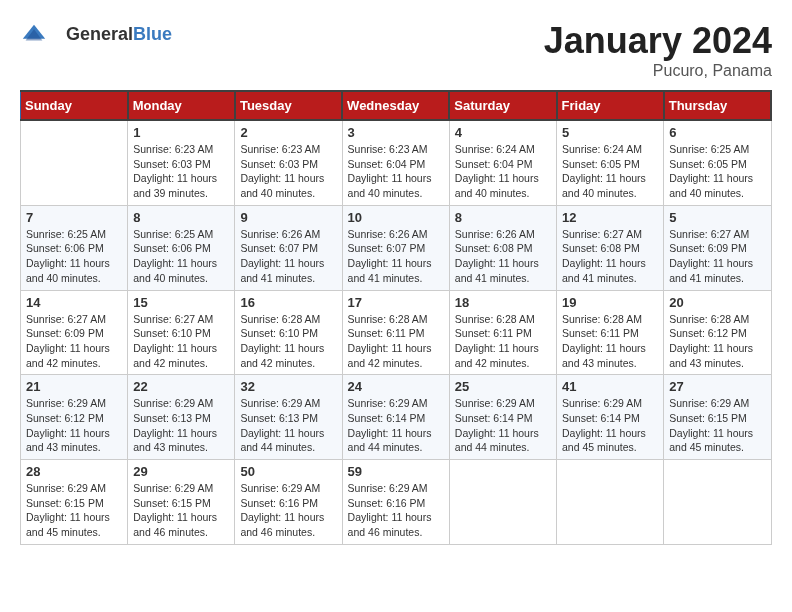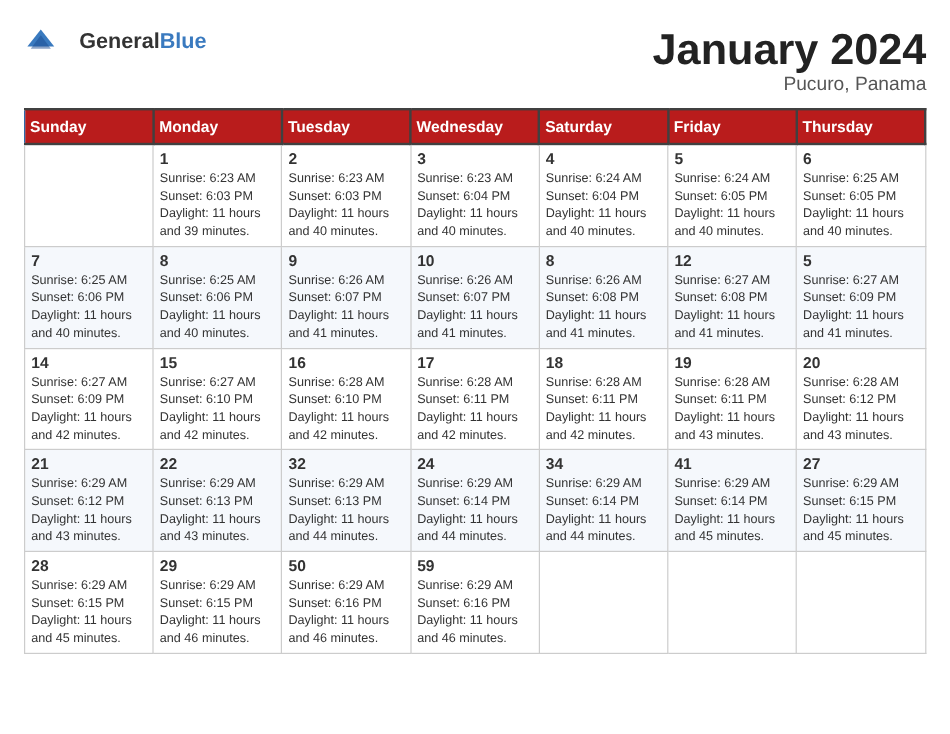--- a/index.html
+++ b/index.html
@@ -222,21 +222,21 @@
         </td>
         <td>
           <span class="day-number">32</span>
           <div class="cell-text">Sunrise: 6:29 AM<br>Sunset: 6:13 PM<br>Daylight: 11 hours and 44 minutes.</div>
         </td>
         <td>
           <span class="day-number">24</span>
           <div class="cell-text">Sunrise: 6:29 AM<br>Sunset: 6:14 PM<br>Daylight: 11 hours and 44 minutes.</div>
         </td>
         <td>
-          <span class="day-number">34</span>
+          <span class="day-number">25</span>
           <div class="cell-text">Sunrise: 6:29 AM<br>Sunset: 6:14 PM<br>Daylight: 11 hours and 44 minutes.</div>
         </td>
         <td>
           <span class="day-number">41</span>
           <div class="cell-text">Sunrise: 6:29 AM<br>Sunset: 6:14 PM<br>Daylight: 11 hours and 45 minutes.</div>
         </td>
         <td>
           <span class="day-number">27</span>
           <div class="cell-text">Sunrise: 6:29 AM<br>Sunset: 6:15 PM<br>Daylight: 11 hours and 45 minutes.</div>
         </td>

